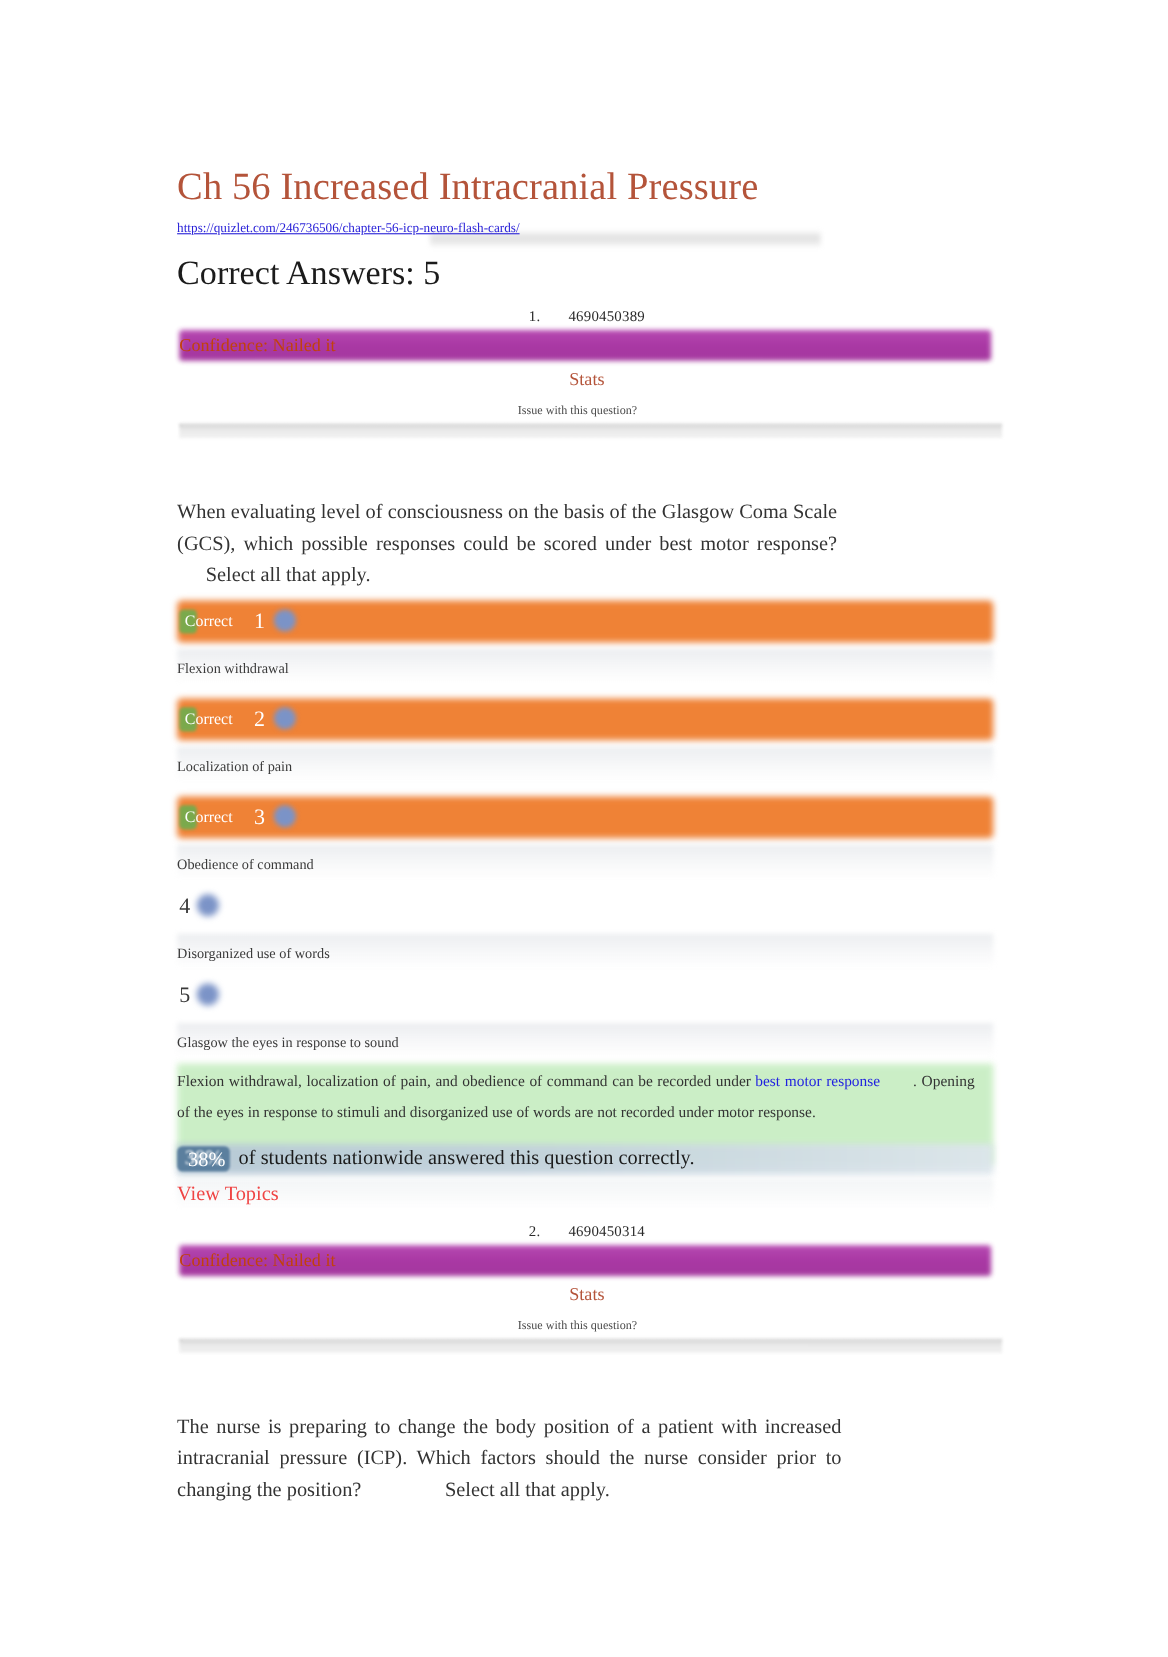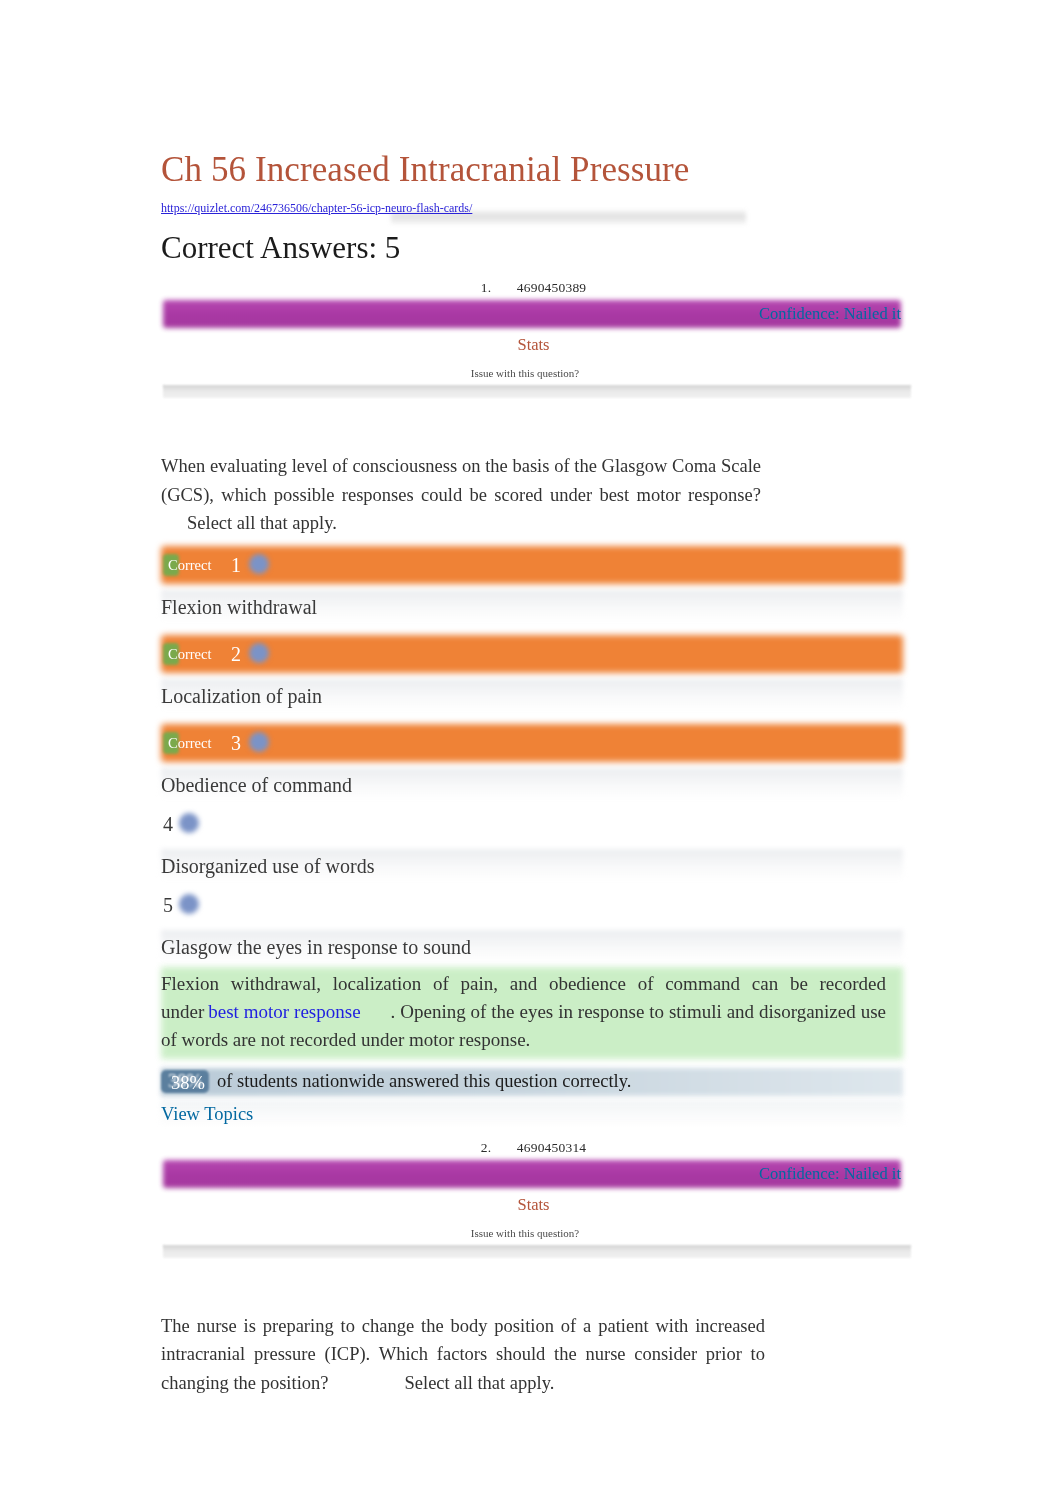--- a/index.html
+++ b/index.html
@@ -97,22 +97,22 @@
     border-radius: 3px;
     filter: blur(2.6px);
     opacity: 0.93;
   }
   .confidence-bar .label {
     position: absolute;
     left: 0; top: 0;
     width: 738px;
     height: 30px;
     line-height: 30px;
-    text-align: right;
-    color: #0369a1;
+    text-align: left;
+    color: #c2410c;
     font-size: 16.5px;
     z-index: 2;
     filter: blur(0.55px);
     border-radius: 13px;
   }
 
   .stats-link {
     display: block;
     text-align: center;
     color: #b4543a;
@@ -235,21 +235,21 @@
     position: absolute;
     left: 18px; top: 8px;
     width: 20px; height: 20px;
     border-radius: 50%;
     background: #7b93c7;
     filter: blur(2.8px);
   }
 
   .choice-text {
     position: relative;
-    font-size: 20px;
+    font-size: 13px;
     line-height: 33px;
     color: #3a3a3a;
     padding: 3px 0 3px 0;
   }
   .choice-text .stripe {
     position: absolute;
     left: 0; top: 2px;
     width: 742px; height: 30px;
     background: linear-gradient(to bottom, rgba(225,228,232,0.65) 0%, rgba(240,241,243,0.45) 60%, rgba(250,250,250,0.2) 100%);
     filter: blur(2.4px);
@@ -268,21 +268,21 @@
     left: 0; top: 0;
     width: 742px; height: 92px;
     background: #c9eec4;
     filter: blur(3px);
     z-index: 0;
     opacity: 0.95;
   }
   .rationale .rtext {
     position: relative;
     z-index: 2;
-    font-size: 19px;
+    font-size: 14px;
     line-height: 28px;
     color: #333333;
     text-align: justify;
     width: 725px;
   }
   .rationale .rlink {
     color: #1f1fe0;
     margin: 0 4px;
   }
   .rationale .rlink-gap { display: inline-block; width: 26px; }
@@ -327,21 +327,21 @@
     z-index: 2;
     font-size: 18.5px;
     line-height: 26px;
     color: #1b1b1b;
     margin-left: 8px;
   }
   .view-topics {
     position: relative;
     font-size: 18.5px;
     line-height: 28px;
-    color: #0369a1;
+    color: #ef4444;
     margin-top: 2px;
   }
   .view-topics .vstripe {
     position: absolute;
     left: 0; top: 0;
     width: 742px; height: 26px;
     background: linear-gradient(to bottom, rgba(232,236,239,0.55), rgba(250,250,250,0.15));
     filter: blur(2.4px);
     z-index: 0;
   }

